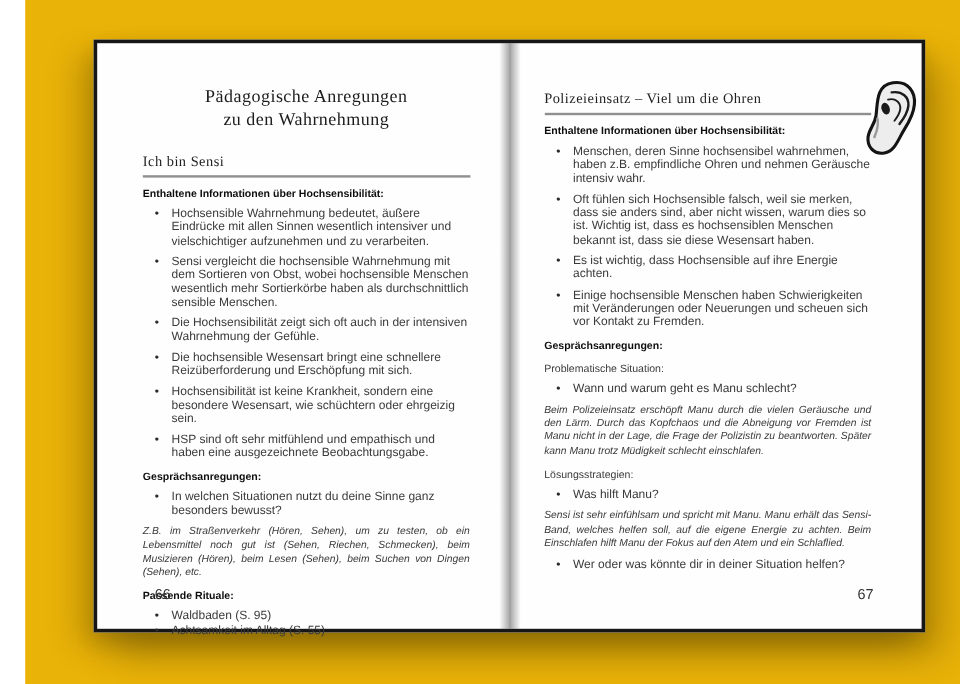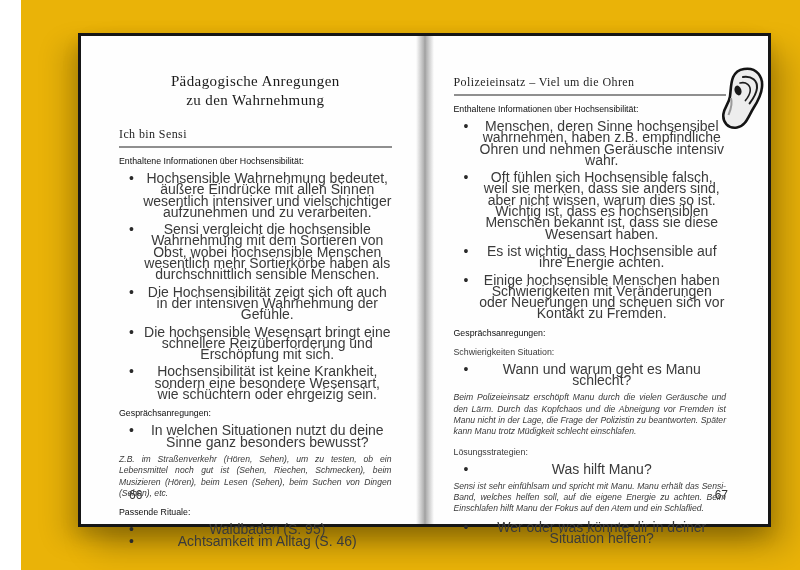--- a/index.html
+++ b/index.html
@@ -24,26 +24,26 @@
     background:linear-gradient(90deg, rgba(70,70,70,0) 0%, rgba(60,60,60,0.42) 46%,
                rgba(50,50,50,0.5) 50%, rgba(60,60,60,0.42) 54%, rgba(70,70,70,0) 100%);
     pointer-events:none;
   }
   .hand { font-family: cursive; letter-spacing:0.4px; }
   .book-title { margin:36px 4px 0; text-align:center; font-size:15px; line-height:19px; color:#1b1b1b; }
   .story-head { font-size:12px; color:#1f1f1f; }
   .page-left  .story-head { margin-top:17px; }
   .page-right .story-head { margin-top:39px; padding-right:46px; }
   .rule { height:2px; background:#8f8f8f; margin-top:4px; }
-  .bold-head { font-weight:normal; font-size:8.8px; color:#0d0d0d; margin-top:8px; }
+  .bold-head { font-weight:bold; font-size:8.8px; color:#0d0d0d; margin-top:8px; }
   .plain-label { font-size:8.8px; color:#3a3a3a; margin-top:9px; }
   .bullets { list-style:none; margin:7px 0 0 0; padding:0; }
   .bullets li {
     position:relative; padding-left:24px; margin-bottom:6px;
-    font-size:14px; line-height:11.3px; color:#3a3a3a;text-align:center;
+    font-size:10px; line-height:11.3px; color:#3a3a3a;
   }
   .bullets li::before { content:"\2022"; position:absolute; left:10px; top:0; color:#2a2a2a; }
   .bullets.tight li { margin-bottom:1px; }
   .italic-para {
     font-style:italic; font-size:8.6px; line-height:11.3px; color:#3a3a3a;
     text-align:justify; margin-top:4px;
   }
   .page-num { position:absolute; bottom:22px; font-size:12px; color:#333333; }
   .num-left  { left:48px; }
   .num-right { right:40px;text-align:center; }
@@ -64,32 +64,33 @@
       <div class="story-head hand">Ich bin Sensi</div>
       <div class="rule"></div>
 
       <div class="bold-head">Enthaltene Informationen über Hochsensibilität:</div>
       <ul class="bullets">
         <li>Hochsensible Wahrnehmung bedeutet, äußere Eindrücke mit allen Sinnen wesentlich intensiver und vielschichtiger aufzunehmen und zu verarbeiten.</li>
         <li>Sensi vergleicht die hochsensible Wahrnehmung mit dem Sortieren von Obst, wobei hochsensible Menschen wesentlich mehr Sortierkörbe haben als durchschnittlich sensible Menschen.</li>
         <li>Die Hochsensibilität zeigt sich oft auch in der intensiven Wahrnehmung der Gefühle.</li>
         <li>Die hochsensible Wesensart bringt eine schnellere Reizüberforderung und Erschöpfung mit sich.</li>
         <li>Hochsensibilität ist keine Krankheit, sondern eine besondere Wesensart, wie schüchtern oder ehrgeizig sein.</li>
+        <li>HSP sind oft sehr mitfühlend und empathisch und haben eine ausgezeichnete Beobachtungsgabe.</li>
       </ul>
 
       <div class="bold-head">Gesprächsanregungen:</div>
       <ul class="bullets">
         <li>In welchen Situationen nutzt du deine Sinne ganz besonders bewusst?</li>
       </ul>
       <div class="italic-para">Z.B. im Straßenverkehr (Hören, Sehen), um zu testen, ob ein Lebensmittel noch gut ist (Sehen, Riechen, Schmecken), beim Musizieren (Hören), beim Lesen (Sehen), beim Suchen von Dingen (Sehen), etc.</div>
 
       <div class="bold-head">Passende Rituale:</div>
       <ul class="bullets tight">
         <li>Waldbaden (S. 95)</li>
-        <li>Achtsamkeit im Alltag (S. 46)</li>
+        <li>Achtsamkeit im Alltag (S. 55)</li>
       </ul>
 
       <div class="page-num num-left">66</div>
     </div>
 
     <div class="page page-right">
       <span class="ear">
         <svg viewBox="0 0 46 68" width="46" height="68" xmlns="http://www.w3.org/2000/svg">
           <path d="M25 4 C38 2 44 12 43 22 C42.4 30 39 36 34.5 43 C29.5 51 27 61 18 62.5 C9 64 3.4 57 4.4 49 C5.4 42 10 38.6 11 31.4 C12.4 21 11 6 25 4 Z" fill="#ededed" stroke="#141414" stroke-width="2.6" stroke-linejoin="round"></path>
           <path d="M24 12 C33 10.6 38.6 16 38 23 C37.5 29 34.4 33.4 30.6 38.4" fill="none" stroke="#1c1c1c" stroke-width="2" stroke-linecap="round"></path>
@@ -104,21 +105,21 @@
 
       <div class="bold-head">Enthaltene Informationen über Hochsensibilität:</div>
       <ul class="bullets">
         <li>Menschen, deren Sinne hochsensibel wahrnehmen, haben z.B. empfindliche Ohren und nehmen Geräusche intensiv wahr.</li>
         <li>Oft fühlen sich Hochsensible falsch, weil sie merken, dass sie anders sind, aber nicht wissen, warum dies so ist. Wichtig ist, dass es hochsensiblen Menschen bekannt ist, dass sie diese Wesensart haben.</li>
         <li>Es ist wichtig, dass Hochsensible auf ihre Energie achten.</li>
         <li>Einige hochsensible Menschen haben Schwierigkeiten mit Veränderungen oder Neuerungen und scheuen sich vor Kontakt zu Fremden.</li>
       </ul>
 
       <div class="bold-head">Gesprächsanregungen:</div>
-      <div class="plain-label">Schwierigkeiten Situation:</div>
+      <div class="plain-label">Problematische Situation:</div>
       <ul class="bullets">
         <li>Wann und warum geht es Manu schlecht?</li>
       </ul>
       <div class="italic-para">Beim Polizeieinsatz erschöpft Manu durch die vielen Geräusche und den Lärm. Durch das Kopfchaos und die Abneigung vor Fremden ist Manu nicht in der Lage, die Frage der Polizistin zu beantworten. Später kann Manu trotz Müdigkeit schlecht einschlafen.</div>
 
       <div class="plain-label">Lösungsstrategien:</div>
       <ul class="bullets">
         <li>Was hilft Manu?</li>
       </ul>
       <div class="italic-para">Sensi ist sehr einfühlsam und spricht mit Manu. Manu erhält das Sensi-Band, welches helfen soll, auf die eigene Energie zu achten. Beim Einschlafen hilft Manu der Fokus auf den Atem und ein Schlaflied.</div>

